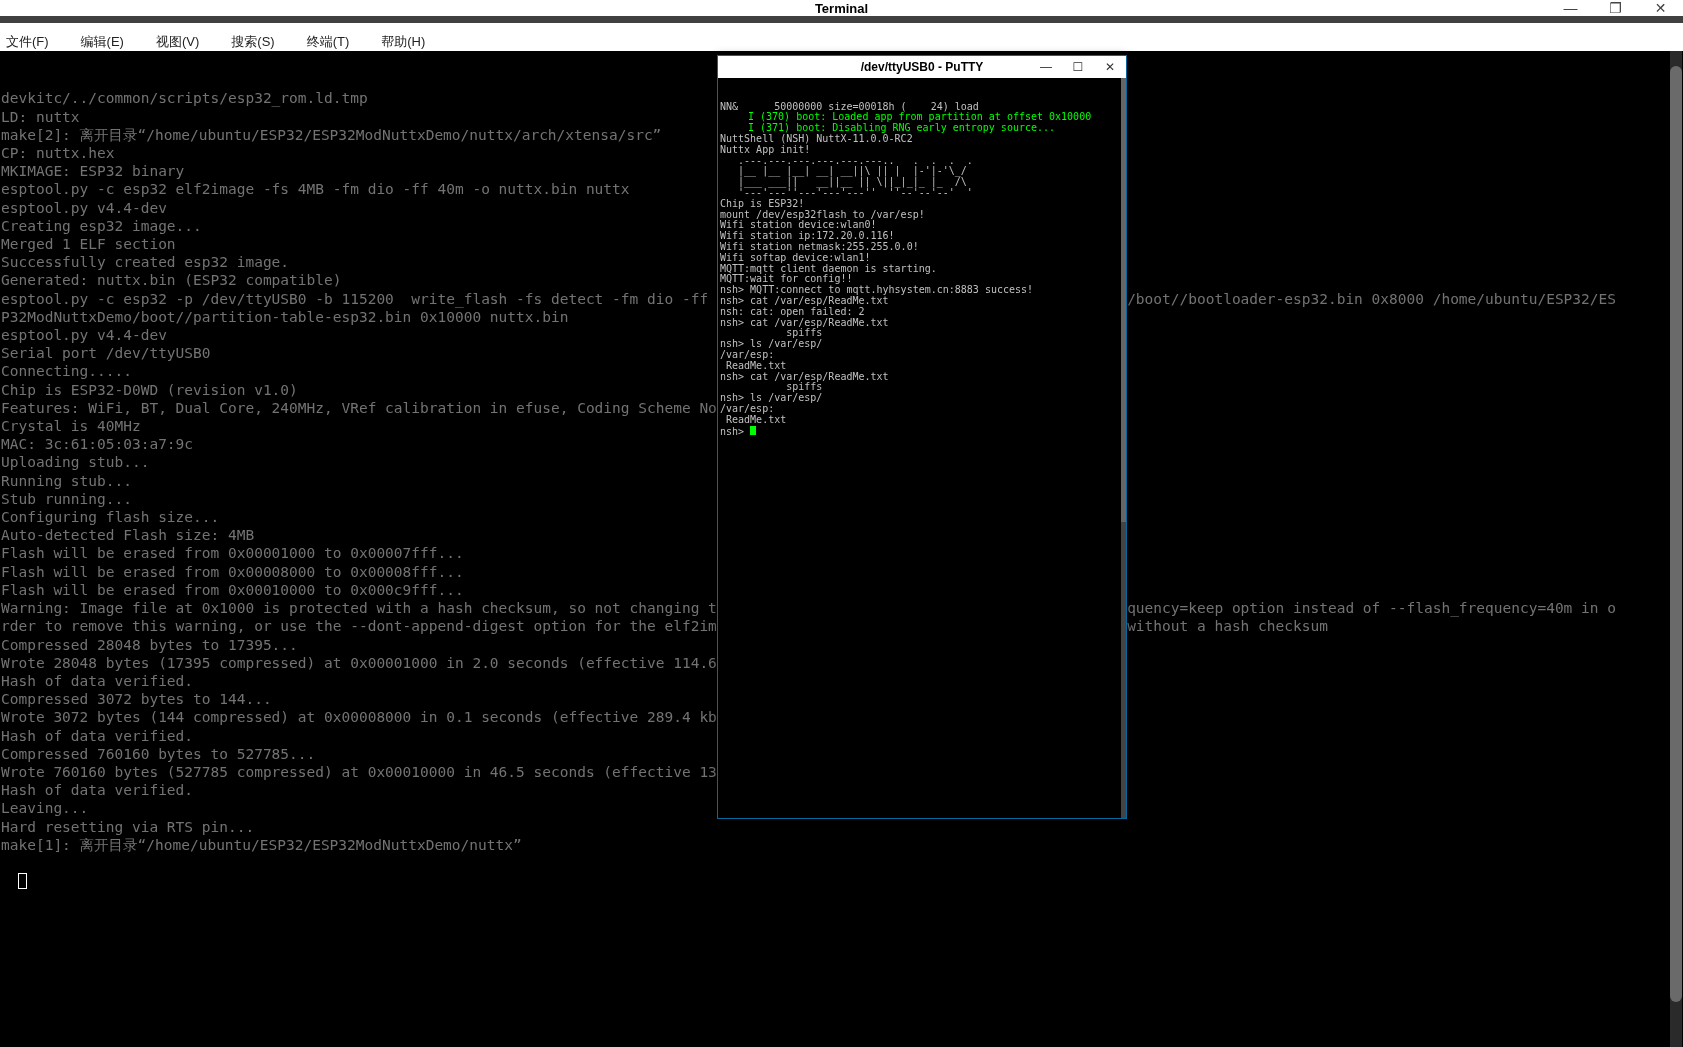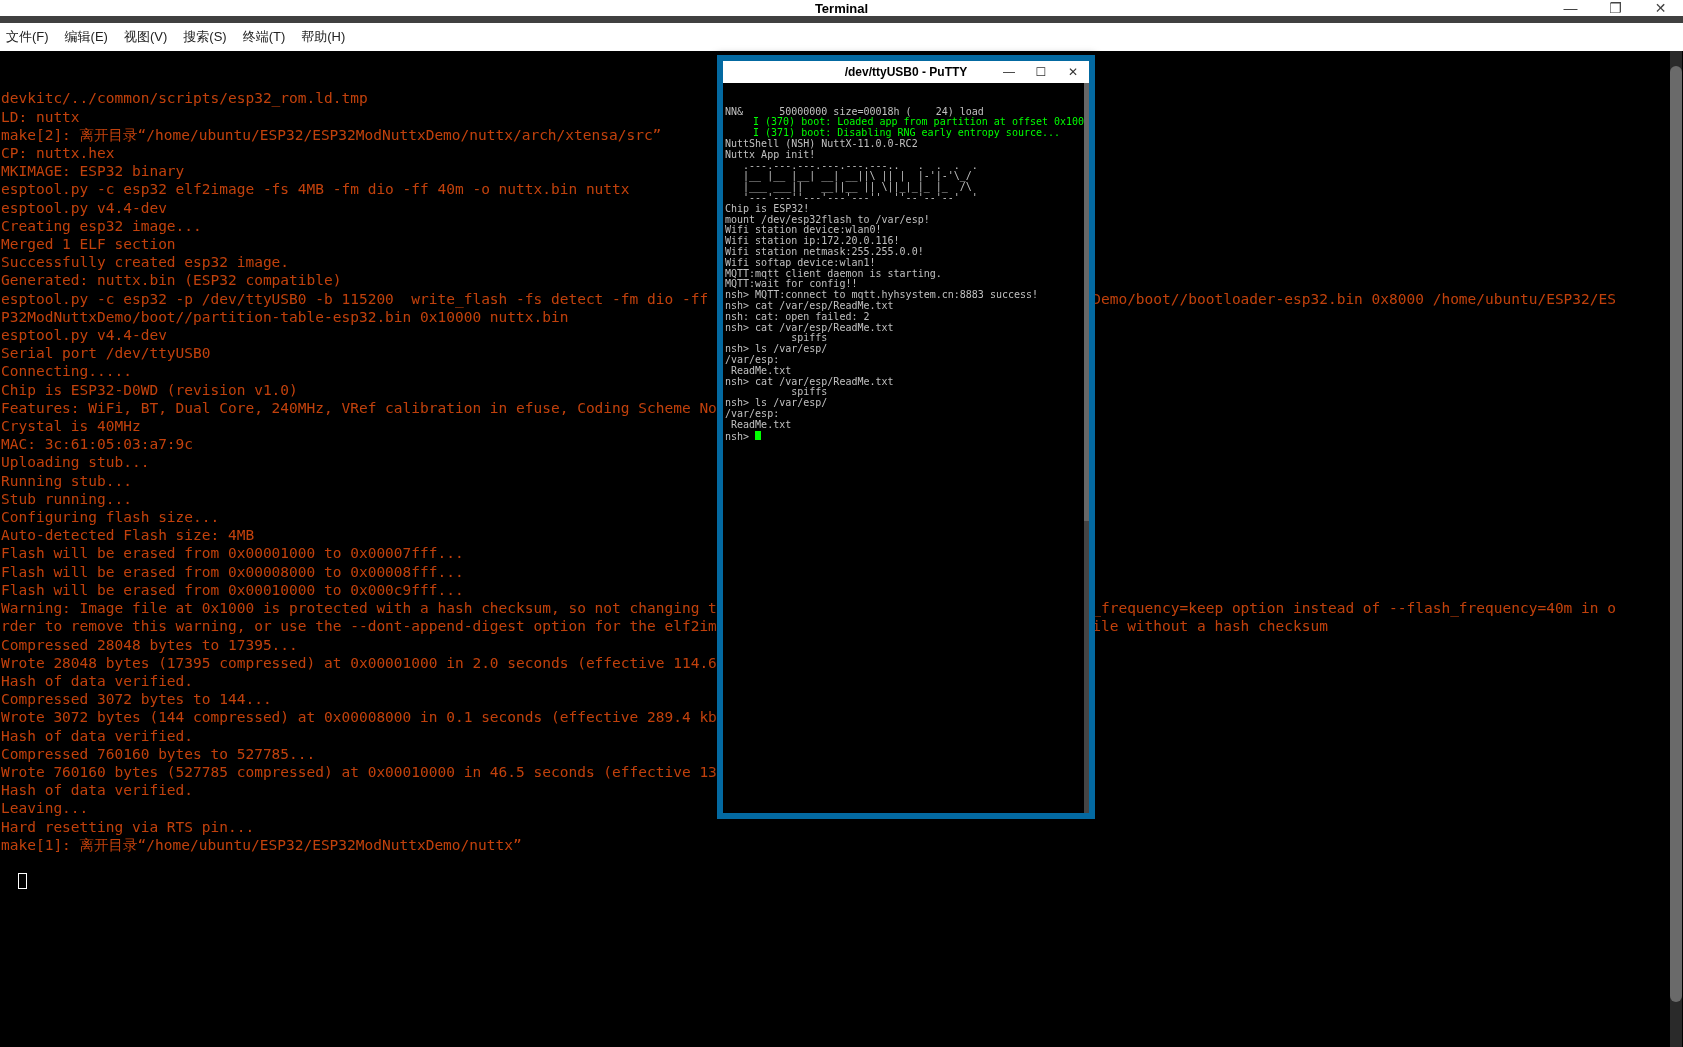--- a/index.html
+++ b/index.html
@@ -36,29 +36,29 @@
   display: flex;
   align-items: center;
   justify-content: center;
   font-size: 14px;
   color: #444;
 }
 .menu-bar {
   height: 28px;
   background: #fff;
   display: flex;
-  align-items: center;
+  align-items: flex-end;
   padding: 0 6px;
-  gap: 16px;
+  gap: 32px;
   font-size: 13px;
 }
 .menu-bar span { color: #222; }
 .terminal-body {
   background: #000;
-  color: #c2410c;
+  color: #737373;
   font-family: "DejaVu Sans Mono", monospace;
   font-size: 14.5px;
   line-height: 18.2px;
   white-space: pre;
   padding: 2px 0 0 1px;
   height: calc(100% - 51px);
   overflow: hidden;
   position: relative;
 }
 .terminal-scroll {
@@ -75,24 +75,24 @@
   top: 1.5%;
   width: 100%;
   height: 94%;
   background: #6a6a6a;
   border-radius: 6px;
 }
 .putty-window {
   position: absolute;
   left: 717px;
   top: 55px;
-  width: 378px;
+  width: 410px;
   height: 764px;
   background: #eab308;
-  border: 6px solid #0369a1;
+  border: 1px solid #0369a1;
   box-shadow: 0 0 8px rgba(0,0,0,0.4);
   z-index: 10;
 }
 .putty-title {
   height: 22px;
   background: #fff;
   color: #000;
   font-size: 12px;
   display: flex;
   align-items: center;

